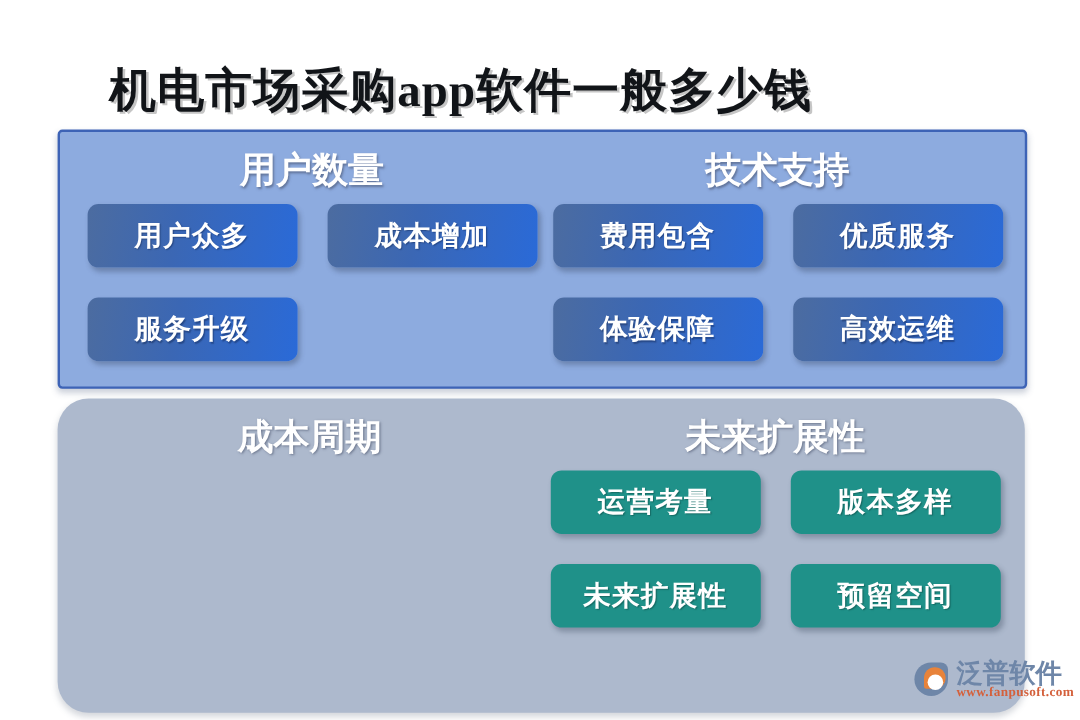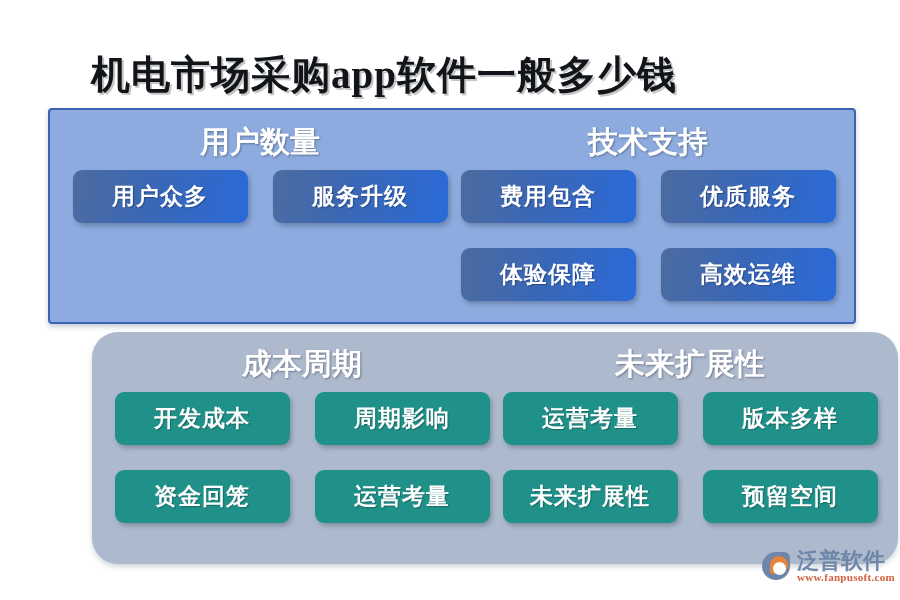--- a/index.html
+++ b/index.html
@@ -87,26 +87,25 @@
     height: 216px;
     background: #8dabdf;
     border: 2px solid #3d63b6;
     border-radius: 4px;
     box-shadow: 0 3px 5px rgba(80,95,130,0.30);
   }
   #panel-bottom {
     left: 48px;
     top: 332px;
     width: 806px;
-    height: 232px;
+    height: 262px;
     background: #adb9cd;
     border: none;
     border-radius: 26px;
     box-shadow: 0 3px 5px rgba(100,110,130,0.28);
-    margin-left: 44px;
   }
 
   
   .group {
     position: absolute;
     top: 0;
     height: 100%;
   }
   .group.col-left  { left: 14px;  width: 392px; }
   .group.col-right { left: 400px; width: 396px; }
@@ -254,43 +253,38 @@
       <span class="wm-cn">泛普软件</span>
       <span class="wm-en">FANPU SOFTWARE</span>
     </div>
   </div>
 
   <div class="panel" id="panel-top">
     <div class="group col-left">
       <div class="group-heading">用户数量</div>
       <div class="card-grid">
         <div class="card blue">用户众多</div>
+        <div class="card blue">成本增加</div>
         <div class="card blue">服务升级</div>
       </div>
     </div>
     <div class="group col-right">
       <div class="group-heading">技术支持</div>
       <div class="card-grid">
         <div class="card blue">费用包含</div>
         <div class="card blue">优质服务</div>
         <div class="card blue">体验保障</div>
         <div class="card blue">高效运维</div>
       </div>
     </div>
   </div>
 
   <div class="panel" id="panel-bottom">
     <div class="group col-left">
       <div class="group-heading">成本周期</div>
-      <div class="card-grid">
-        <div class="card teal">开发成本</div>
-        <div class="card teal">周期影响</div>
-        <div class="card teal">资金回笼</div>
-        <div class="card teal">运营考量</div>
-      </div>
     </div>
     <div class="group col-right">
       <div class="group-heading">未来扩展性</div>
       <div class="card-grid">
         <div class="card teal">运营考量</div>
         <div class="card teal">版本多样</div>
         <div class="card teal">未来扩展性</div>
         <div class="card teal">预留空间</div>
       </div>
     </div>

